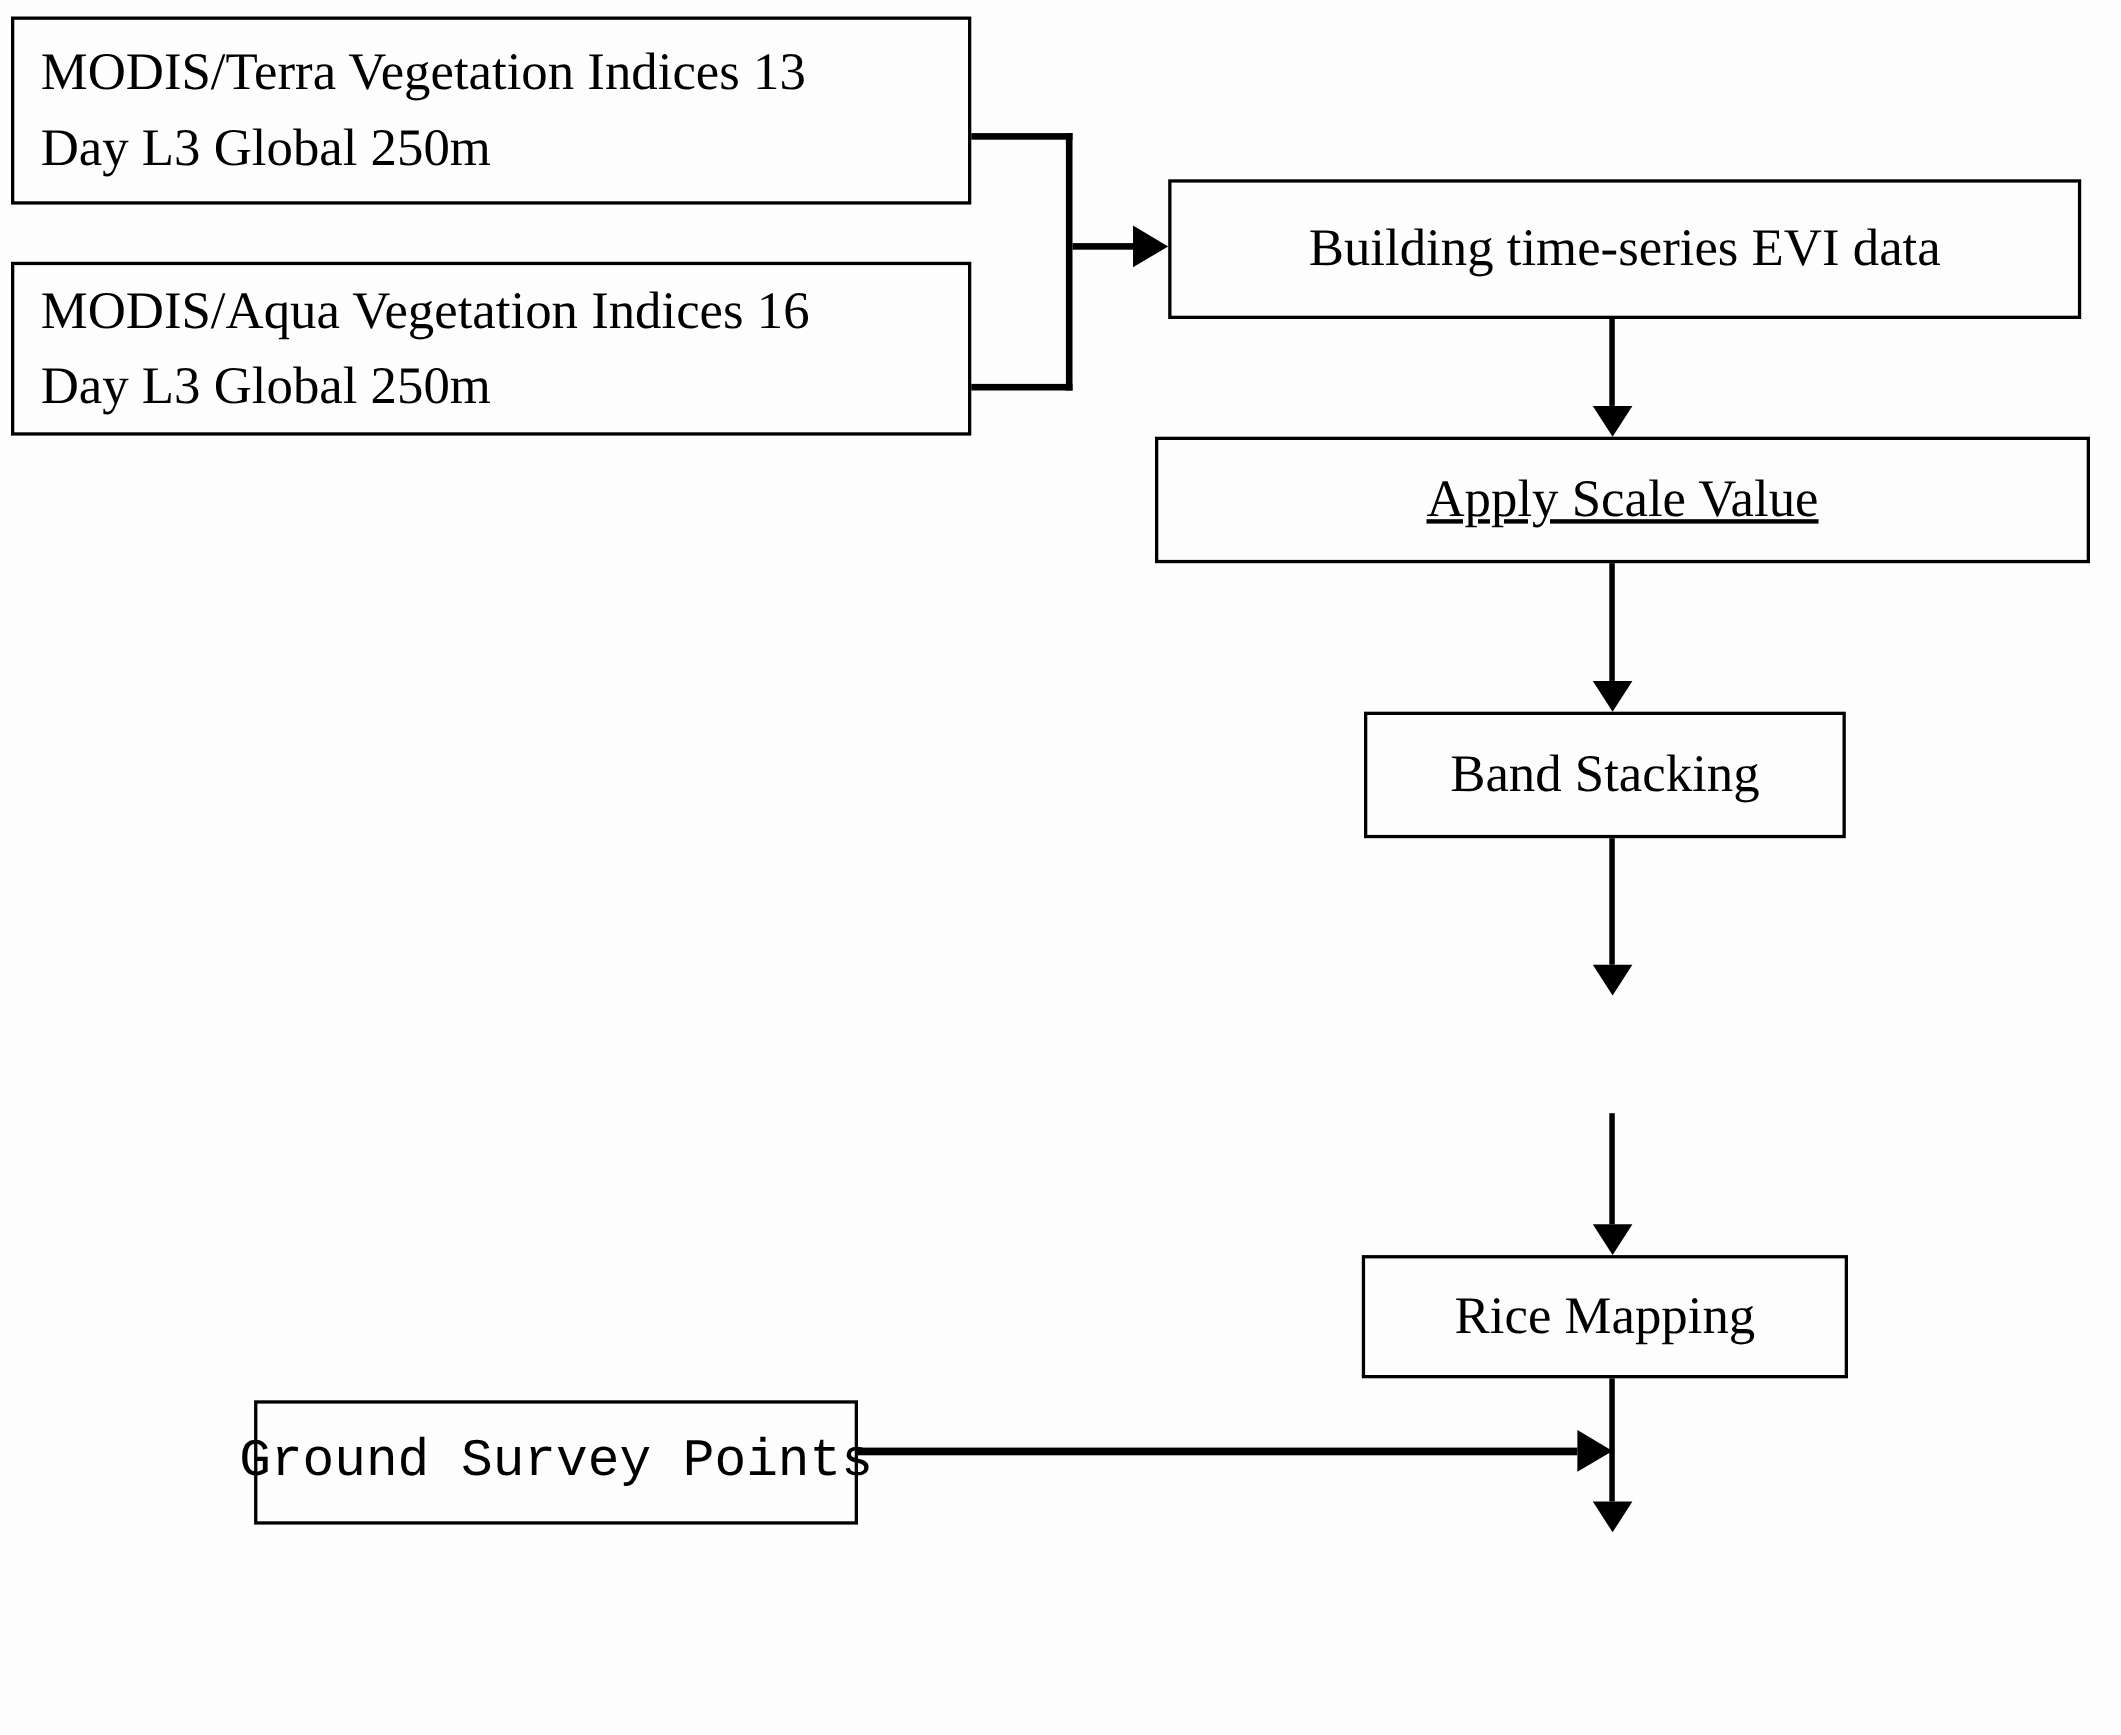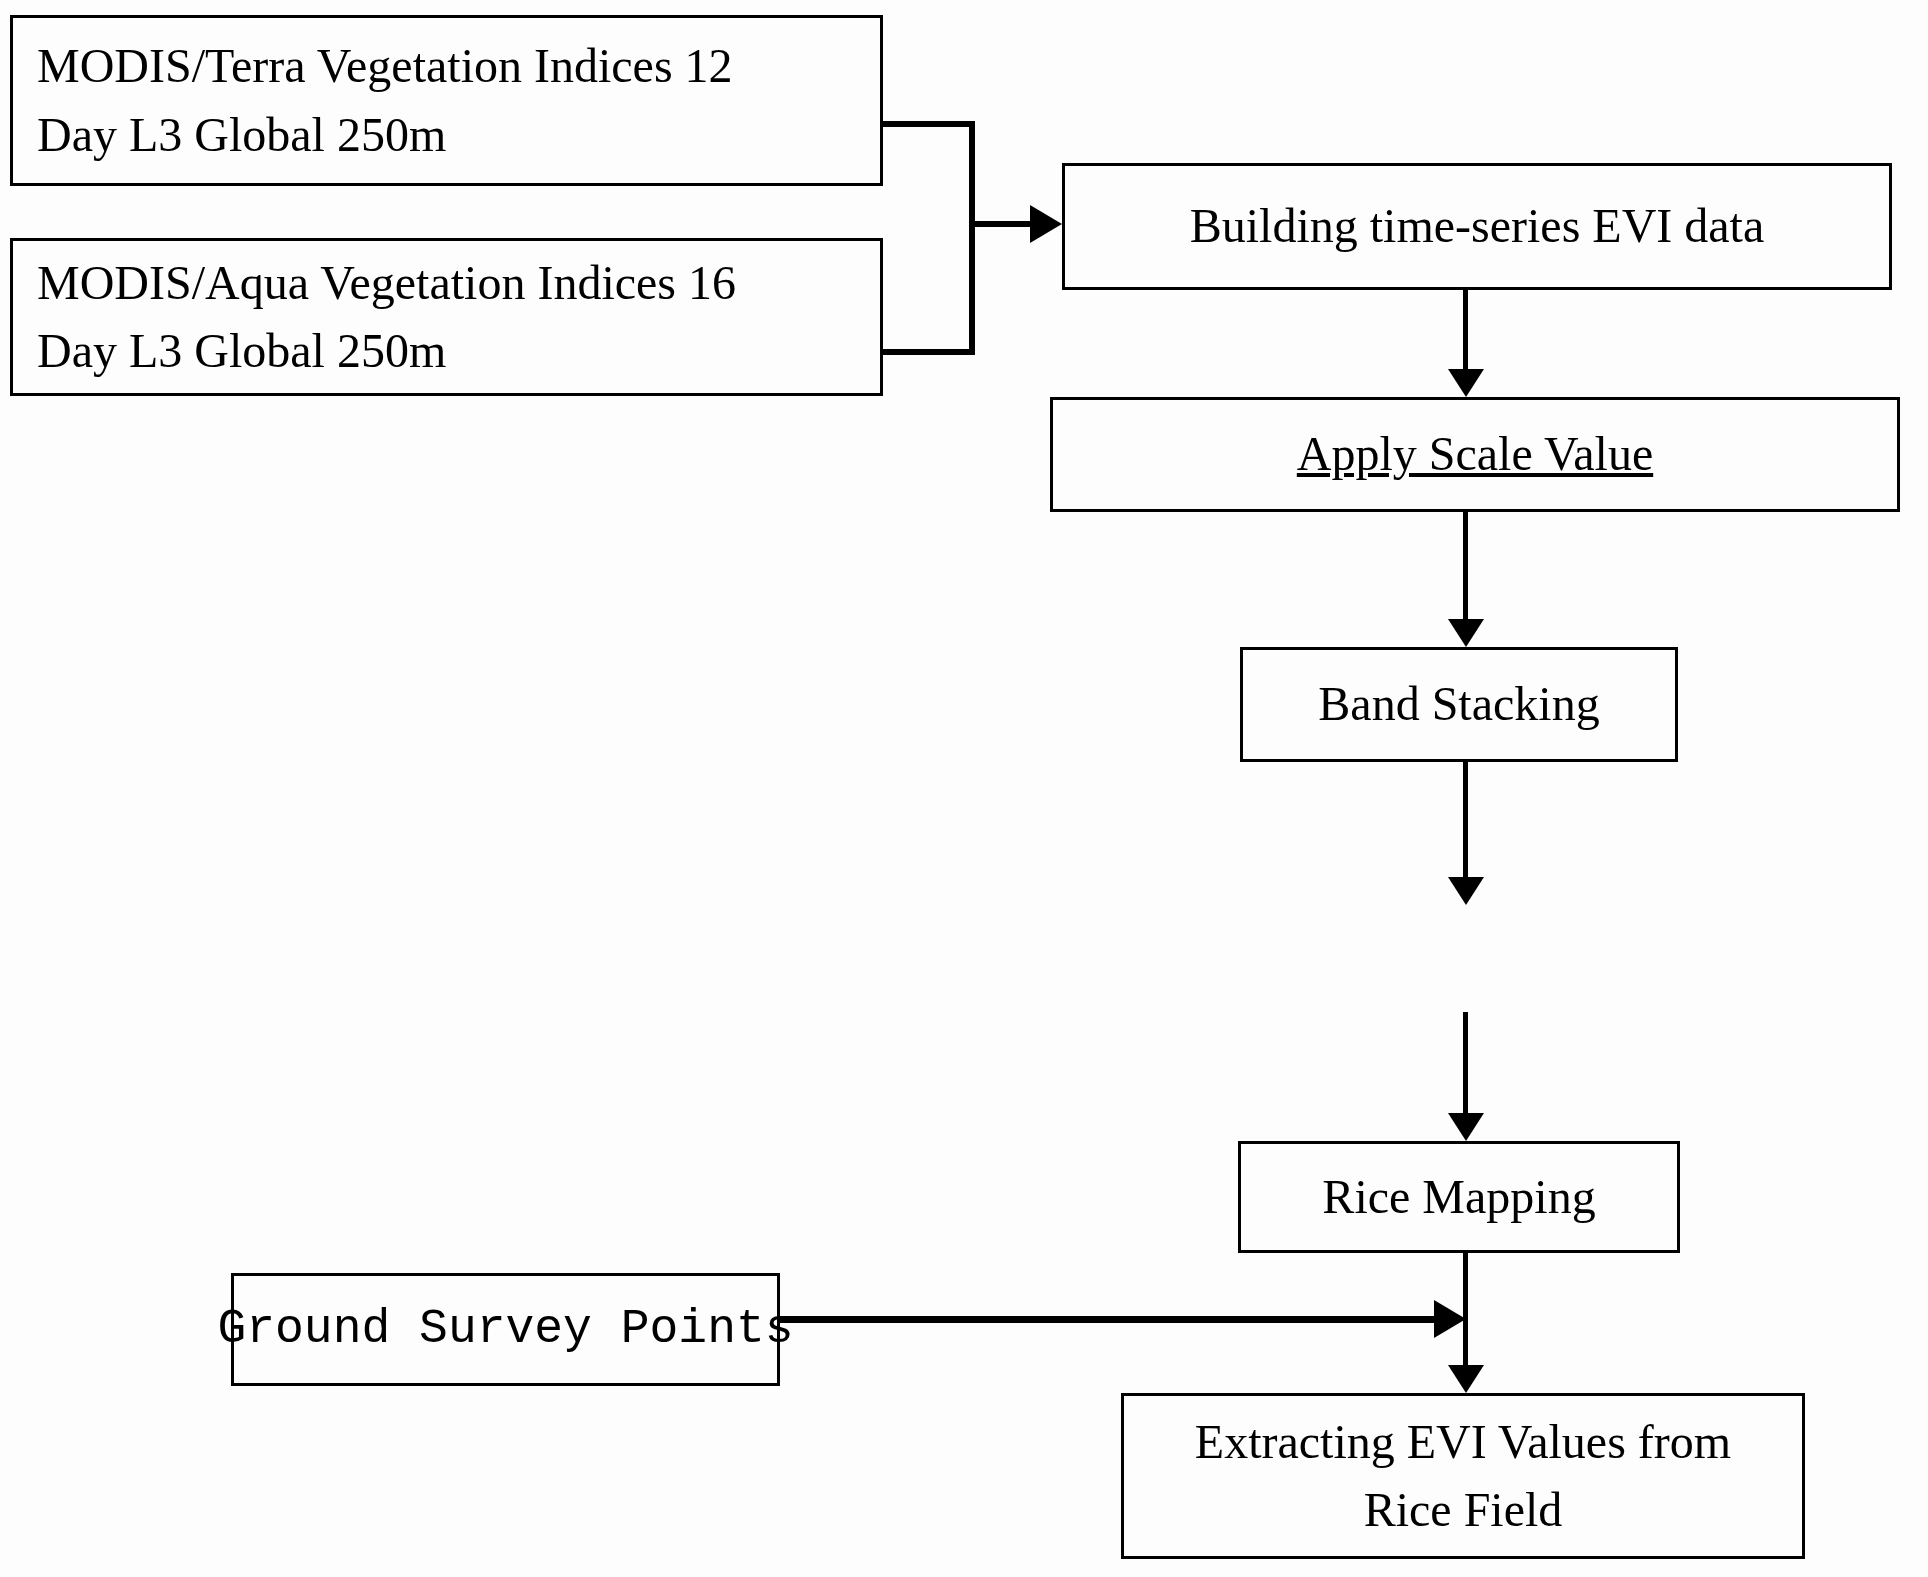--- a/index.html
+++ b/index.html
@@ -57,21 +57,21 @@
     border-bottom: 19px solid transparent;
     border-left: 32px solid #000000;
   }
 </style>
 </head>
 <body>
 
 <div class="canvas">
 
   <div class="node left-align" style="left:10px; top:15px; width:873px; height:171px;">
-    <span class="lbl">MODIS/Terra Vegetation Indices 12</span>
+    <span class="lbl">MODIS/Terra Vegetation Indices 13</span>
     <span class="lbl">Day L3 Global 250m</span>
   </div>
 
   <div class="node left-align" style="left:10px; top:238px; width:873px; height:158px;">
     <span class="lbl">MODIS/Aqua Vegetation Indices 16</span>
     <span class="lbl">Day L3 Global 250m</span>
   </div>
 
   <div class="cline" style="left:883px; top:121px; width:92px; height:6px;"></div>
   <div class="cline" style="left:883px; top:349px; width:92px; height:6px;"></div>
@@ -93,24 +93,20 @@
 
 
   <div class="node" style="left:1238px; top:1141px; width:442px; height:112px;">
     <span class="lbl">Rice Mapping</span>
   </div>
 
   <div class="node" style="left:231px; top:1273px; width:549px; height:113px;font-family:Liberation Mono, monospace;">
     <span class="lbl">Ground Survey Points</span>
   </div>
 
-  <div class="node" style="left:1121px; top:1393px; width:684px; height:166px;">
-    <span class="lbl">Extracting EVI Values from</span>
-    <span class="lbl">Rice Field</span>
-  </div>
 
   <div class="cline" style="left:1463px; top:290px; width:5px; height:79px;"></div>
   <div class="arr-down" style="left:1448px; top:369px;"></div>
 
   <div class="cline" style="left:1463px; top:512px; width:5px; height:107px;"></div>
   <div class="arr-down" style="left:1448px; top:619px;"></div>
 
   <div class="cline" style="left:1463px; top:762px; width:5px; height:115px;"></div>
   <div class="arr-down" style="left:1448px; top:877px;"></div>
 

